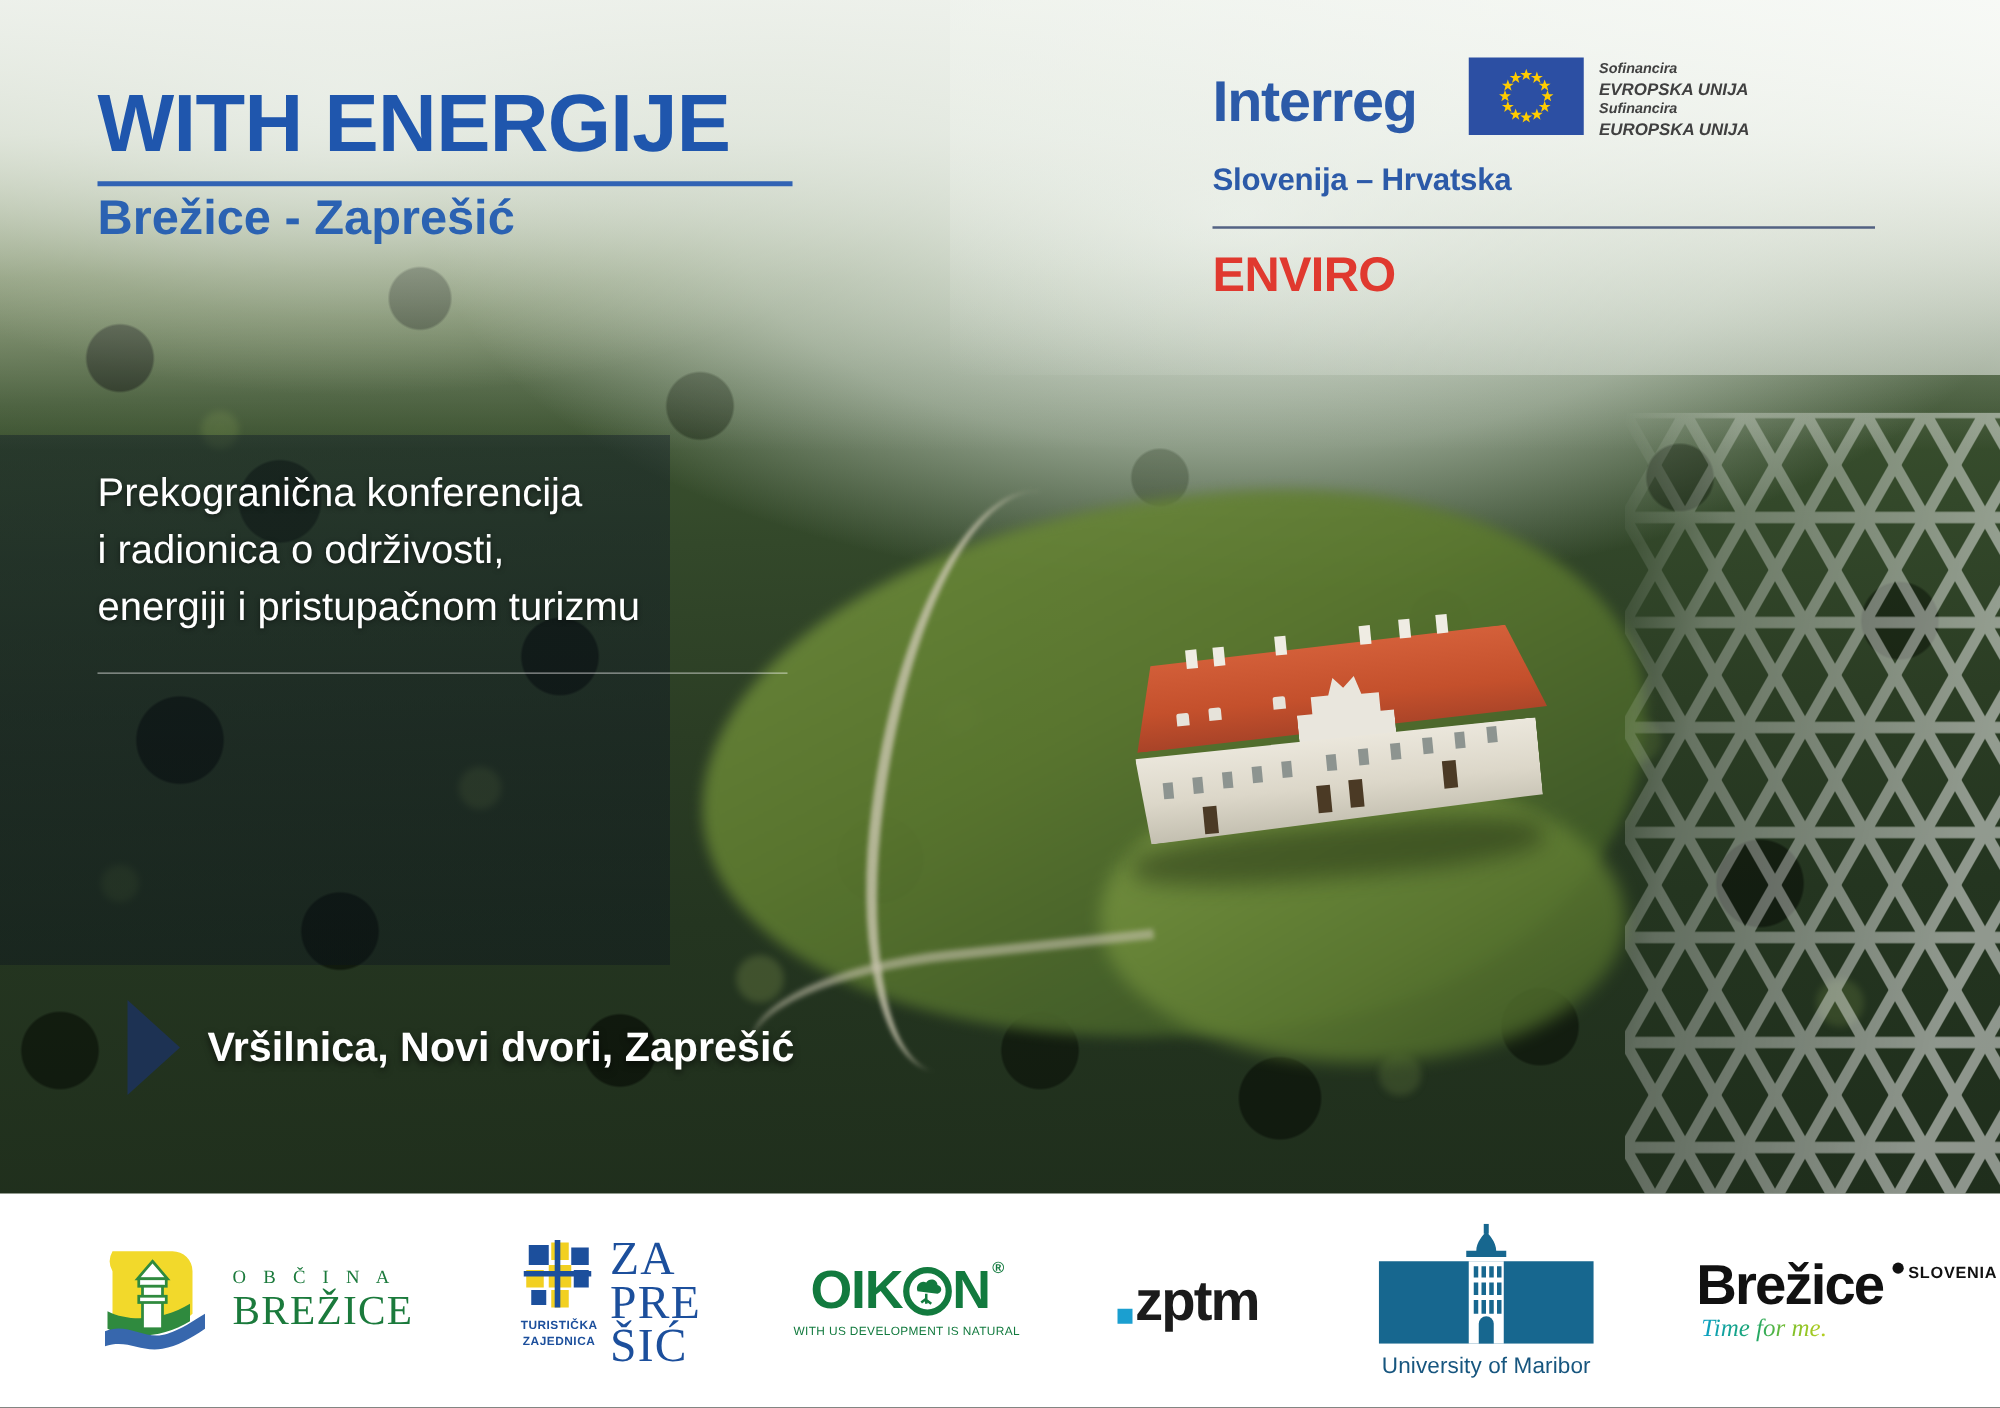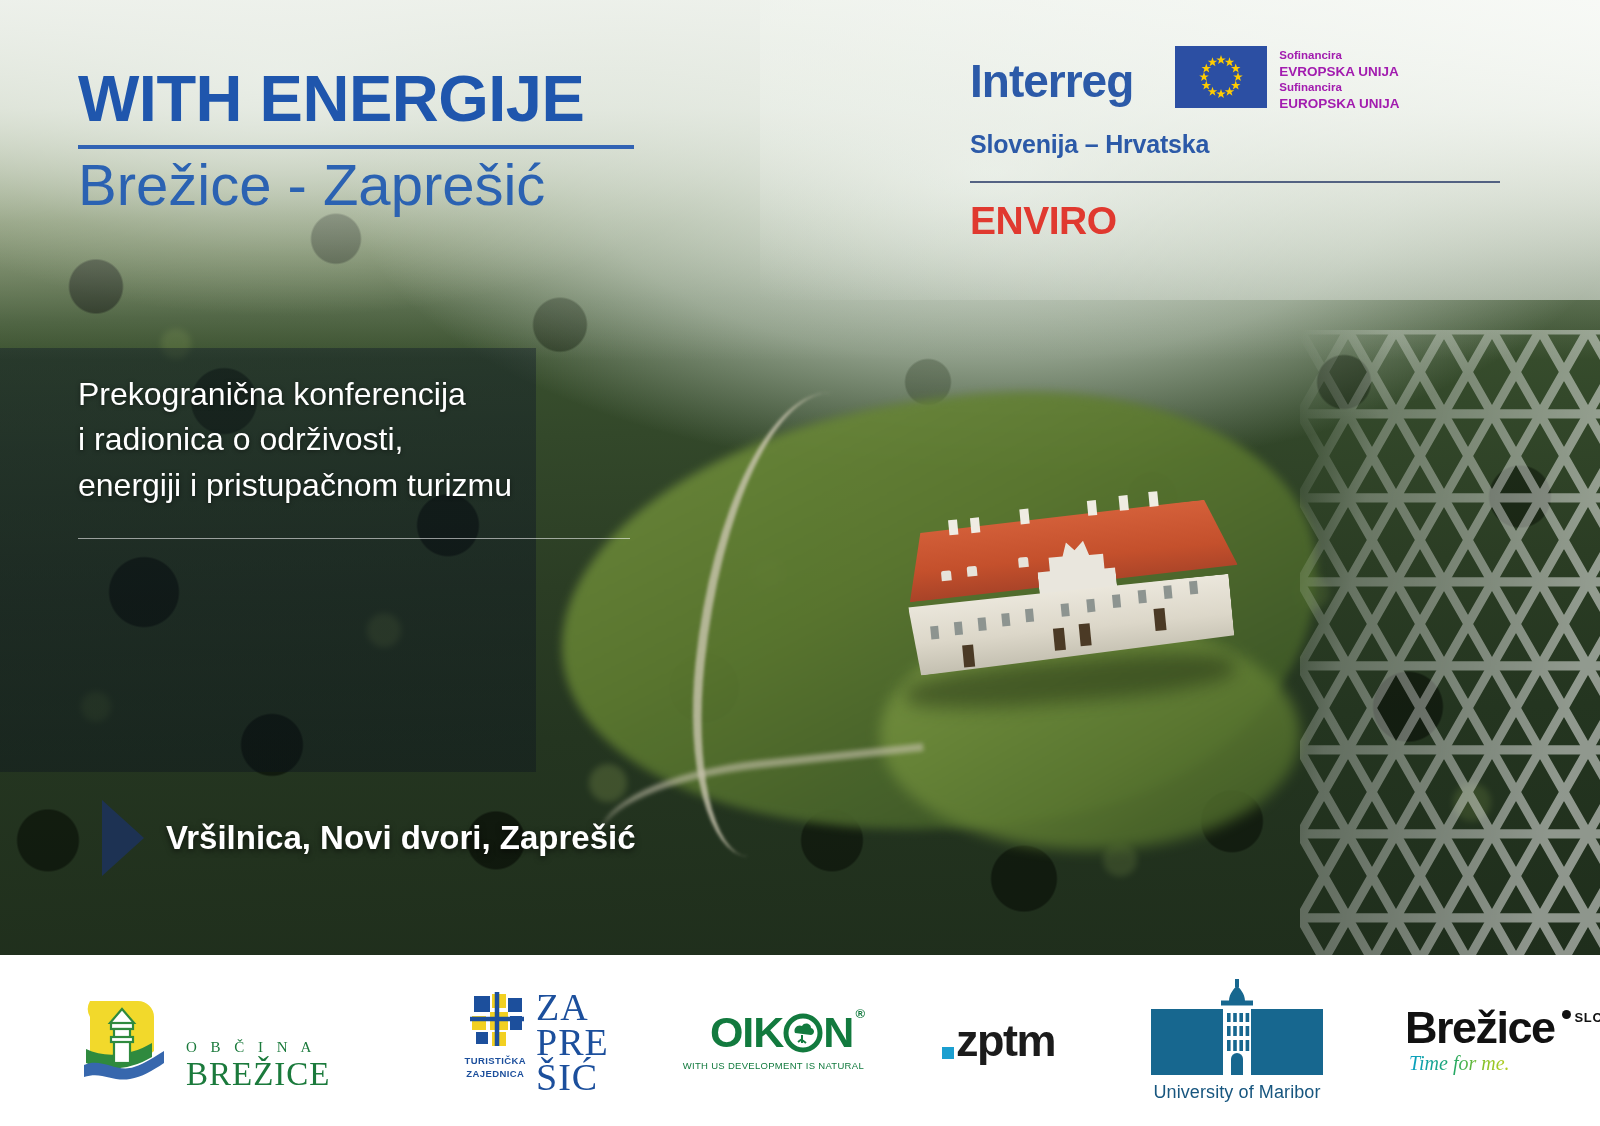--- a/index.html
+++ b/index.html
@@ -130,34 +130,34 @@
   }
 
   
   .title-block{position:absolute;left:78px;top:66px;width:700px;}
   .title-main{
     font-size:65px;font-weight:bold;color:#1f56ad;letter-spacing:-.5px;
     line-height:1.0;white-space:nowrap;
   }
   .title-rule{height:4px;background:#3163b4;margin:14px 0 6px 0;width:556px;}
   .title-sub{
-    font-size:58px;color:#2b62b2;line-height:1.05;white-space:nowrap;font-weight:400;
+    font-size:39px;color:#2b62b2;line-height:1.05;white-space:nowrap;font-weight:700;
   }
 
   
   .interreg{position:absolute;left:970px;top:46px;width:560px;}
   .interreg-row{display:flex;align-items:flex-start;gap:42px;}
   .interreg-word{
     font-size:46px;font-weight:bold;color:#2c5aa8;letter-spacing:-1px;line-height:1;
     padding-top:12px;
   }
   .eu-row{display:flex;align-items:flex-start;gap:12px;}
   .eu-flag{width:92px;height:62px;background:#2c4fa3;position:relative;flex:none;}
   .eu-flag svg{position:absolute;left:0;top:0;}
-  .eu-text{font-size:13.5px;line-height:1.28;color:#a21caf;font-weight:bold;padding-top:2px;}
+  .eu-text{font-size:13.5px;line-height:1.28;color:#404040;font-weight:bold;padding-top:2px;font-style:italic;}
   .eu-text .small{font-size:11.5px;font-weight:bold;}
   .prog-name{
     font-size:25px;font-weight:bold;color:#2c5aa8;margin-top:18px;letter-spacing:-.2px;
   }
   .hdr-rule{height:2px;background:#3a4a72;margin:22px 0 16px 0;width:530px;opacity:.85;}
   .enviro{font-size:39px;font-weight:bold;color:#e0392f;letter-spacing:-.5px;}
 
   
   .body-text{position:absolute;left:78px;top:372px;width:610px;}
   .para{
@@ -180,32 +180,32 @@
 
   
   .footer{
     position:absolute;left:0;top:955px;width:1600px;height:171px;
     background:#ffffff;
   }
   .logos{
     position:absolute;inset:0;display:flex;align-items:center;
     padding:0 76px;
   }
-  .logo{display:flex;align-items:flex-end;flex:none;}
+  .logo{display:flex;align-items:center;flex:none;}
 
   
   .l-obcina{gap:14px;margin-right:86px;}
   .obcina-mark{width:96px;height:100px;position:relative;flex:none;}
   .obcina-txt{line-height:1;}
   .obcina-txt .t1{font-size:15px;letter-spacing:5px;color:#1b7a3c;font-family:"Liberation Serif",serif;font-weight:400;}
   .obcina-txt .t2{font-size:33px;letter-spacing:1px;color:#1b7a3c;font-family:"Liberation Serif",serif;margin-top:3px;}
 
   
   .l-zap{gap:10px;margin-right:74px;align-items:flex-start;padding-top:4px;}
-  .zap-left{display:flex;flex-direction:column;align-items:flex-end;gap:7px;margin-left:48px;}
+  .zap-left{display:flex;flex-direction:column;align-items:flex-start;gap:7px;}
   .zap-cross{width:58px;height:58px;position:relative;flex:none;}
   .zap-sub{font-size:9.5px;color:#1c4f9c;font-weight:bold;line-height:1.35;text-align:center;letter-spacing:.4px;}
   .zap-word{font-size:38px;line-height:.92;color:#1c4f9c;font-family:"Liberation Serif",serif;letter-spacing:1px;}
 
   
   .l-oikon{flex-direction:column;margin-right:78px;}
   .oikon-word{font-size:43px;font-weight:bold;color:#127a3e;letter-spacing:-1px;display:flex;align-items:flex-start;line-height:1;}
   .oikon-o{position:relative;display:inline-block;width:40px;height:42px;}
   .oikon-reg{font-size:13px;margin-left:2px;margin-top:-4px;}
   .oikon-tag{font-size:9.5px;color:#127a3e;letter-spacing:.3px;margin-top:6px;font-weight:normal;}

